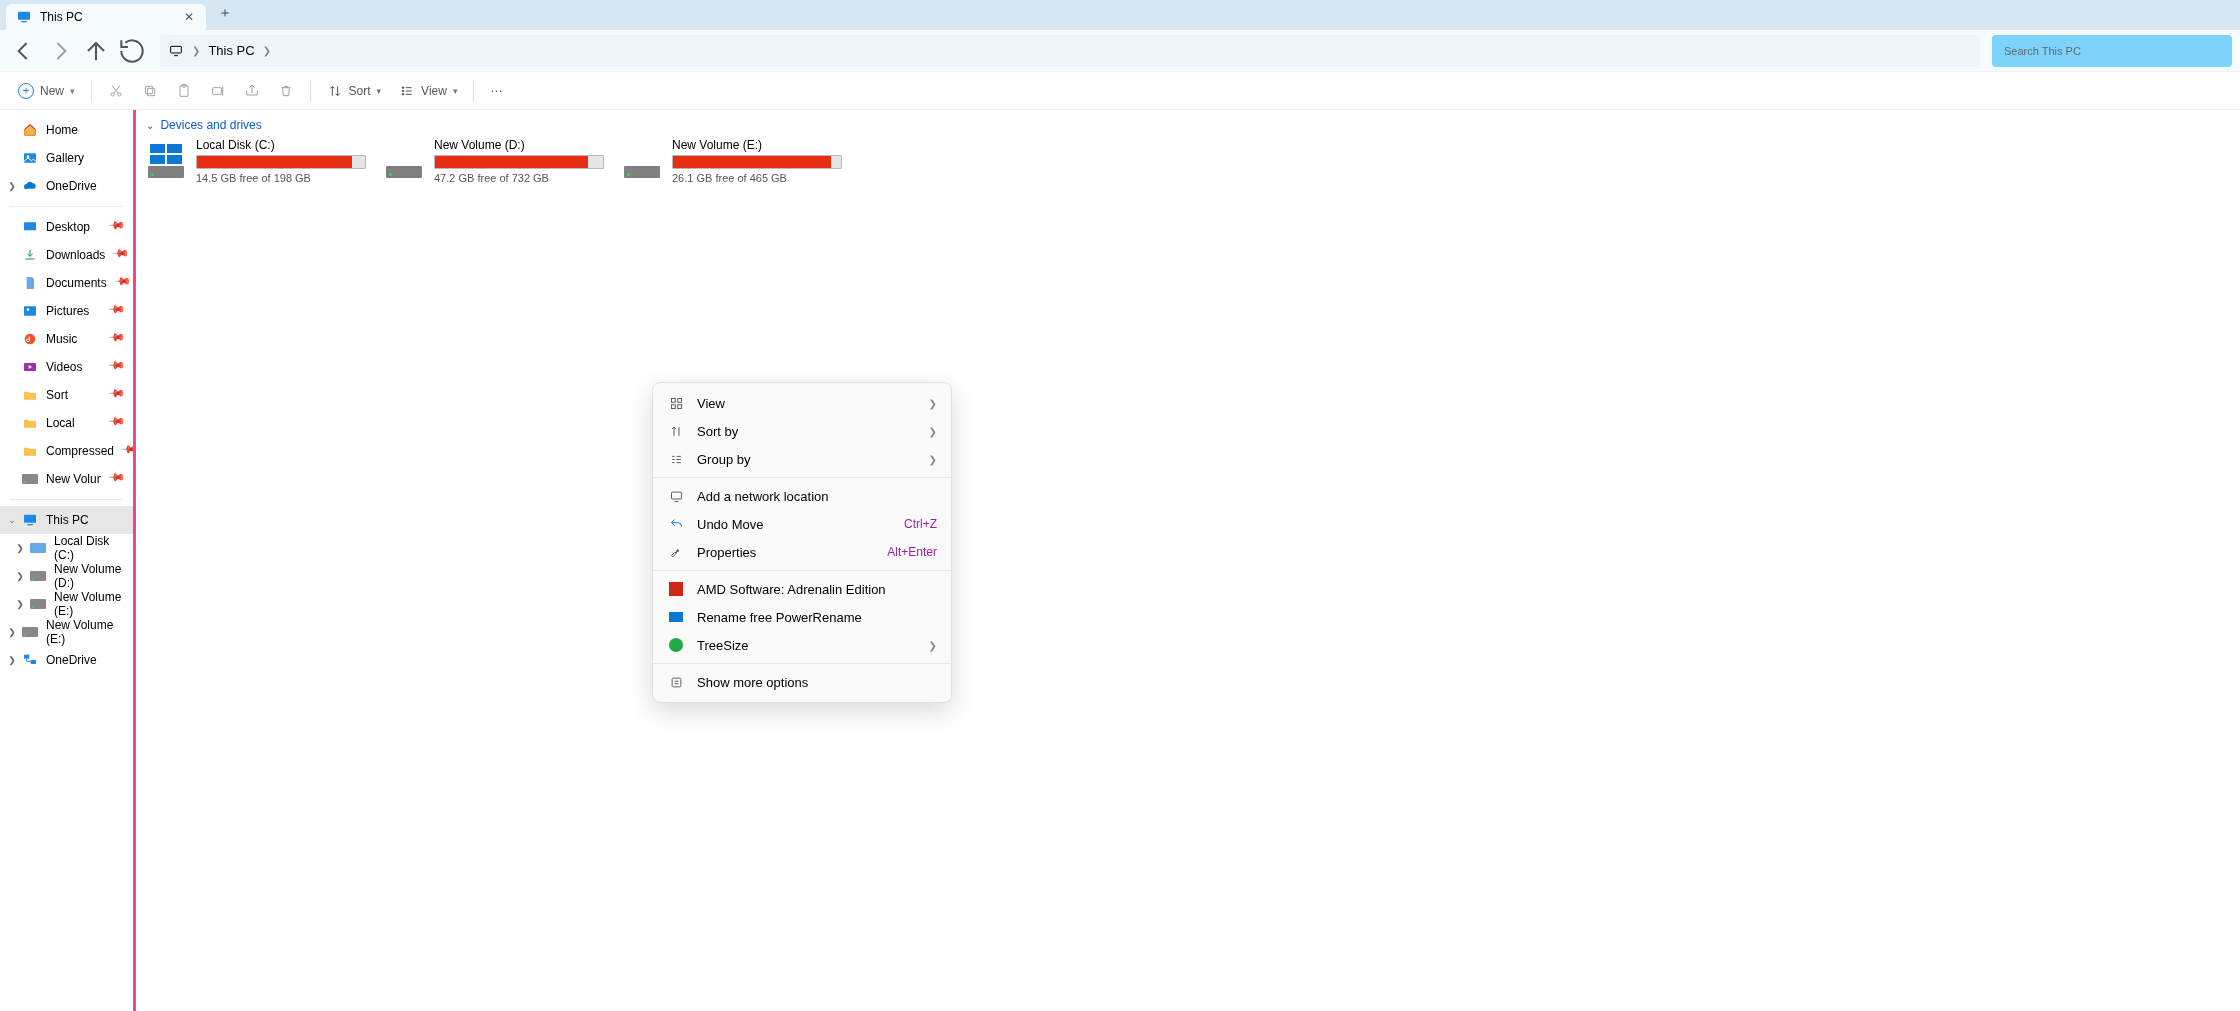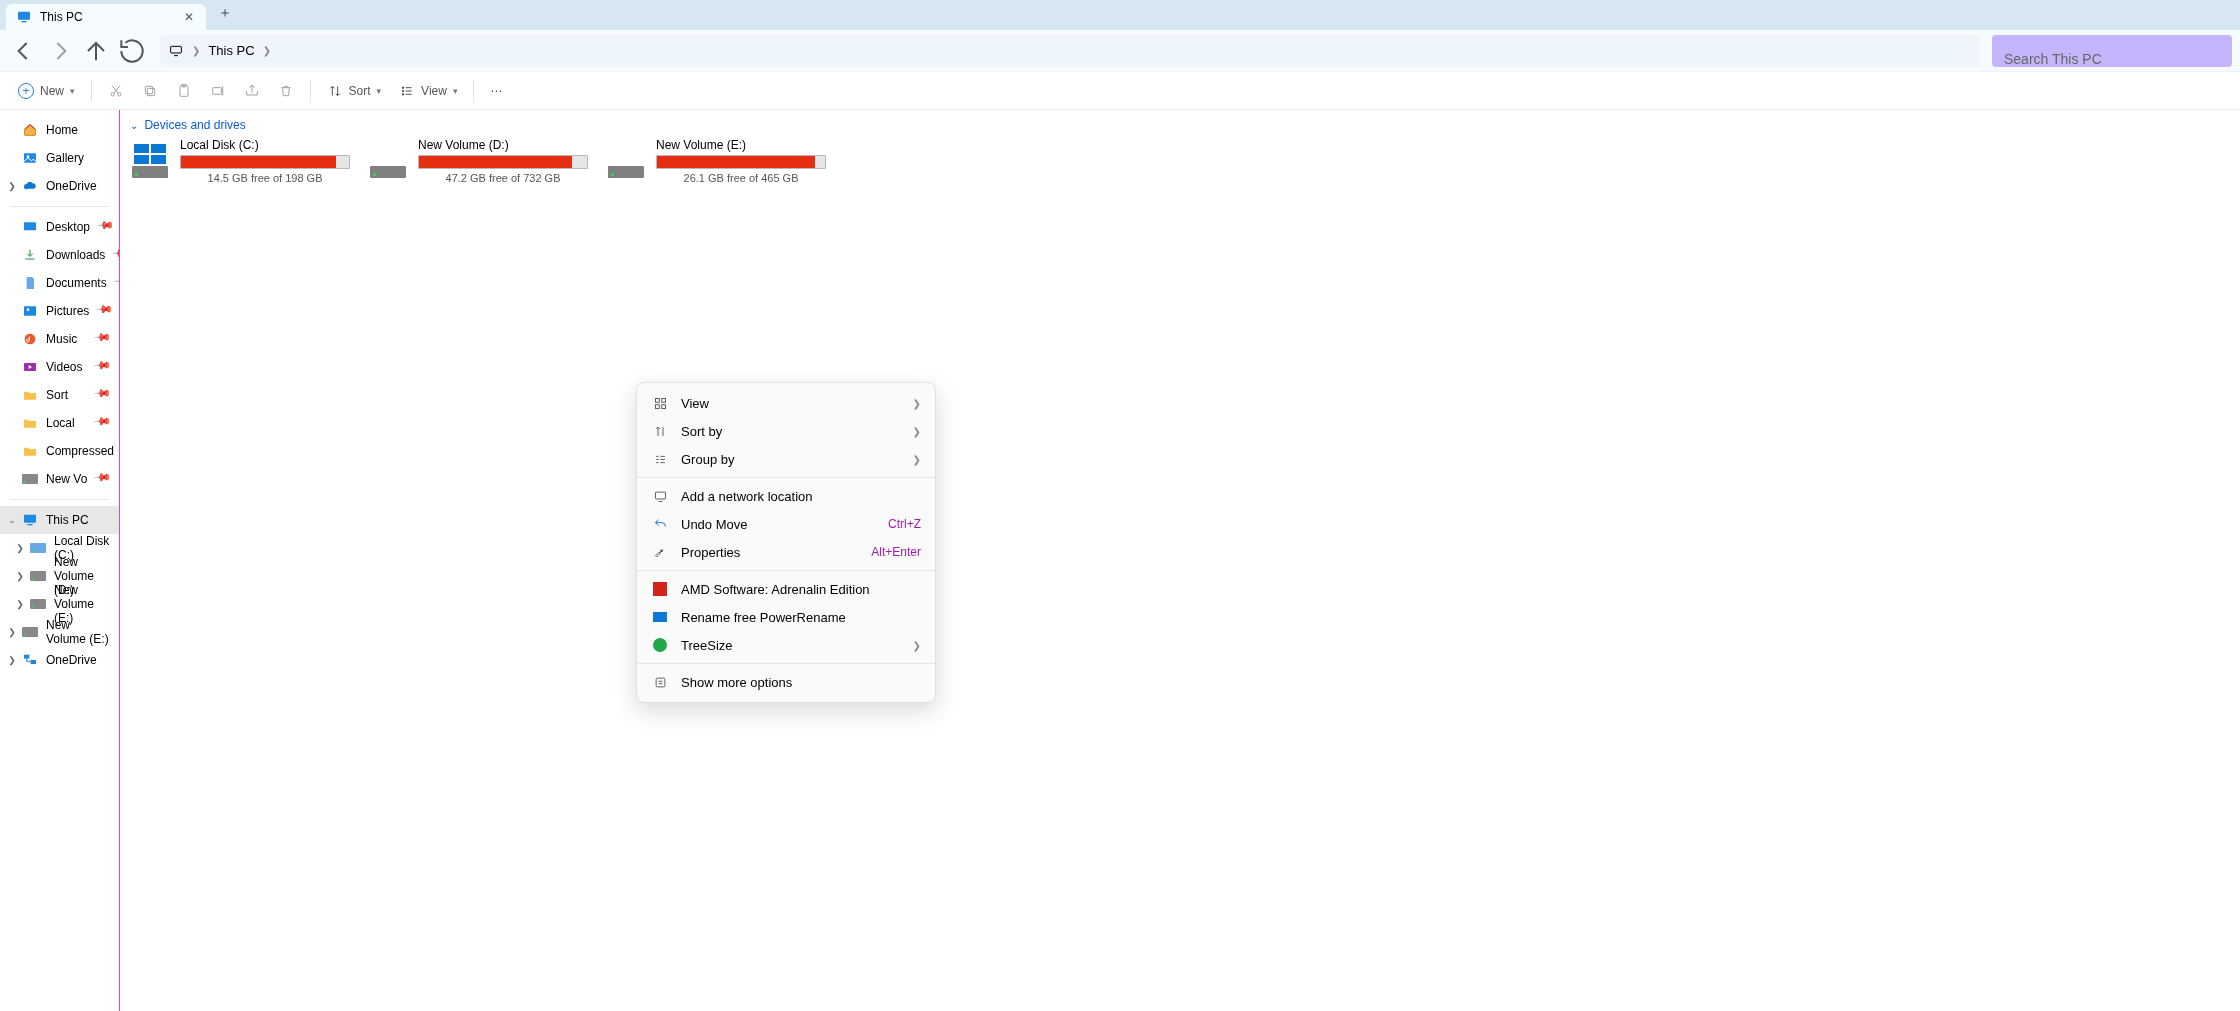--- a/index.html
+++ b/index.html
@@ -11,33 +11,33 @@
 .tab-title { flex: 1; margin-left: 8px; font-size: 12px; }
 .tab-close { width: 14px; text-align: center; color: #555; }
 .new-tab { width: 30px; text-align: center; color: #444; font-size: 14px; margin-left: 4px; }
 
 
 .addr-row { height: 42px; background: #f6fbfe; display: flex; align-items: center; padding: 0 8px; gap: 4px; border-bottom: 1px solid #eef3f6; }
 .nav-btn { width: 32px; height: 32px; display: flex; align-items: center; justify-content: center; border-radius: 4px; color: #555; }
 .addr-box { flex: 1; background: #eef6fb; border-radius: 4px; height: 32px; display: flex; align-items: center; padding: 0 8px; margin: 0 8px; gap: 8px; }
 .addr-seg { font-size: 13px; }
 .addr-sep { color: #888; font-size: 10px; }
-.search-box { width: 240px; height: 32px; background: #c4b5fd; border-radius: 4px; display: flex; align-items: flex-end; padding: 0 12px; color: #666; font-size: 14px; }
+.search-box { width: 240px; height: 32px; background: #7dd3fc; border-radius: 4px; display: flex; align-items: center; padding: 0 12px; color: #666; font-size: 11px; }
 
 
 .toolbar { height: 38px; background: #fff; display: flex; align-items: center; padding: 0 10px; border-bottom: 1px solid #ededed; gap: 2px; }
 .tb-btn { height: 30px; display: flex; align-items: center; padding: 0 8px; color: #555; gap: 6px; border-radius: 4px; }
 .tb-sep { width: 1px; height: 22px; background: #e3e3e3; margin: 0 6px; }
 .tb-disabled { opacity: .55; }
 .chev-sm { font-size: 9px; color: #777; }
 .plus-circle { width: 16px; height: 16px; border: 1px solid #2a7fd4; border-radius: 50%; display: flex; align-items: center; justify-content: center; color: #2a7fd4; font-size: 12px; line-height: 1; }
 
 
 .main { display: flex; height: calc(100vh - 110px); }
-.sidebar { width: 120px; background: #fff; border-right: 1px solid #ec4899; padding-top: 6px; overflow-y: auto; }
+.sidebar { width: 136px; background: #fff; border-right: 3px solid #ec4899; padding-top: 6px; overflow-y: auto; }
 .side-item { display: flex; align-items: center; height: 28px; padding: 0 6px 0 22px; gap: 8px; position: relative; font-size: 12px; }
 .side-item.lvl1 { padding-left: 30px; }
 .side-item .exp { position: absolute; left: 6px; font-size: 9px; color: #666; width: 12px; text-align: center; }
 .side-item.lvl1 .exp { left: 14px; }
 .side-item.selected { background: #e7e7e7; }
 .side-hr { border: none; border-top: 1px solid #e8e8e8; margin: 6px 10px; }
 .pin { margin-left: auto; color: #8a8a8a; font-size: 11px; transform: rotate(45deg); padding-right: 4px; }
 .ico { width: 16px; height: 16px; display: inline-flex; align-items: center; justify-content: center; font-size: 13px; }
 .ico.blue { color: #1e88e5; }
 .ico.home svg, .ico svg { width: 16px; height: 16px; }
@@ -53,21 +53,21 @@
 .drive { display: flex; gap: 10px; }
 .drive-big-ico { width: 40px; height: 40px; display: flex; flex-direction: column; justify-content: flex-end; align-items: center; }
 .drive-plate { width: 36px; height: 12px; background: #808080; border-radius: 1px; position: relative; }
 .drive-plate::after { content: ""; position: absolute; left: 3px; bottom: 2px; width: 3px; height: 3px; background: #2fe04a; border-radius: 50%; }
 .win-logo { width: 32px; height: 20px; display: grid; grid-template-columns: 1fr 1fr; grid-template-rows: 1fr 1fr; gap: 2px; margin-bottom: 2px; }
 .win-logo span { background: #0a78d4; }
 .drive-info { display: flex; flex-direction: column; gap: 3px; width: 170px; }
 .drive-name { font-size: 12px; }
 .drive-bar { height: 14px; background: #e6e6e6; border: 1px solid #b8b8b8; border-radius: 1px; overflow: hidden; }
 .drive-fill { height: 100%; background: #e62e12; }
-.drive-free { font-size: 11px; color: #555; text-align: center; }
+.drive-free { font-size: 11px; color: #555; }
 
 
 .ctx { position: absolute; background: #fafafa; border: 1px solid #e0e0e0; border-radius: 8px; box-shadow: 0 8px 24px rgba(0,0,0,.15); padding: 6px 0; width: 300px; }
 .ctx-item { display: flex; align-items: center; height: 28px; padding: 0 14px; gap: 12px; font-size: 13px; }
 .ctx-item .lbl { flex: 1; }
 .ctx-item .sc { color: #a21caf; font-size: 12px; }
 .ctx-item .sub { color: #888; font-size: 10px; }
 .ctx-sep { border: none; border-top: 1px solid #e6e6e6; margin: 4px 0; }
 .ctx-ico { width: 18px; display: flex; justify-content: center; color: #555; }
 .sq-red { width: 14px; height: 14px; background: #d3241c; }

